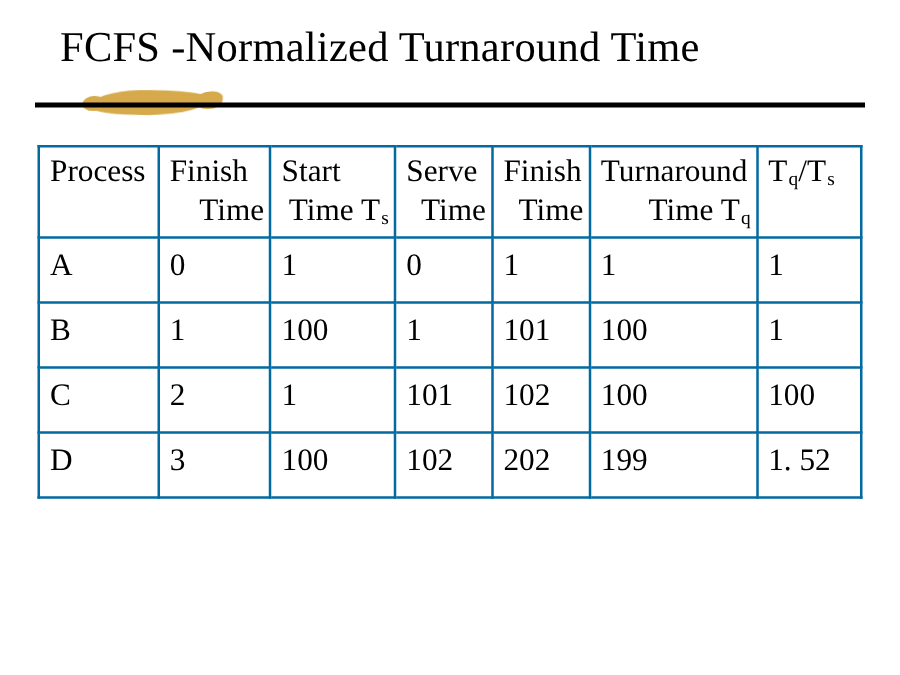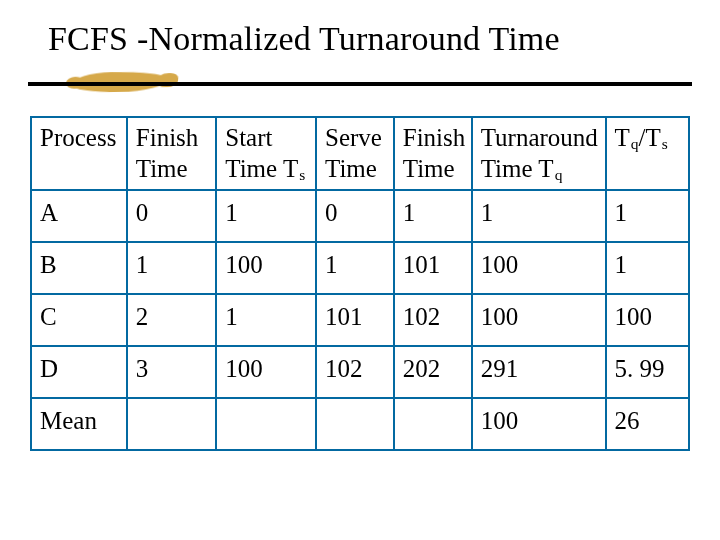--- a/index.html
+++ b/index.html
@@ -89,21 +89,21 @@
     padding-bottom: 4px;
     height: auto;
   }
   .hdr-top {
     display: block;
     text-align: left;
     white-space: nowrap;
   }
   .hdr-bot {
     display: block;
-    text-align: left;
+    text-align: right;
     white-space: nowrap;
   }
   .sub {
     font-size: 0.62em;
     vertical-align: -0.18em;
     position: relative;
     margin-left: 1px;
   }
   td.num, th.num { text-align: center; }
   td.proc, th.proc { padding-left: 10px; }
@@ -200,27 +200,18 @@
         <td class="num">102</td>
         <td class="num">100</td>
         <td class="num">100</td>
       </tr>
       <tr>
         <td class="proc">D</td>
         <td class="num">3</td>
         <td class="num">100</td>
         <td class="num">102</td>
         <td class="num">202</td>
-        <td class="num">291</td>
-        <td class="num">5. 99</td>
-      </tr>
-      <tr>
-        <td class="proc">Mean</td>
-        <td class="num"></td>
-        <td class="num"></td>
-        <td class="num"></td>
-        <td class="num"></td>
-        <td class="num">100</td>
-        <td class="num">26</td>
+        <td class="num">199</td>
+        <td class="num">1. 52</td>
       </tr>
     </tbody>
   </table>
 </div>
 
 </body></html>

